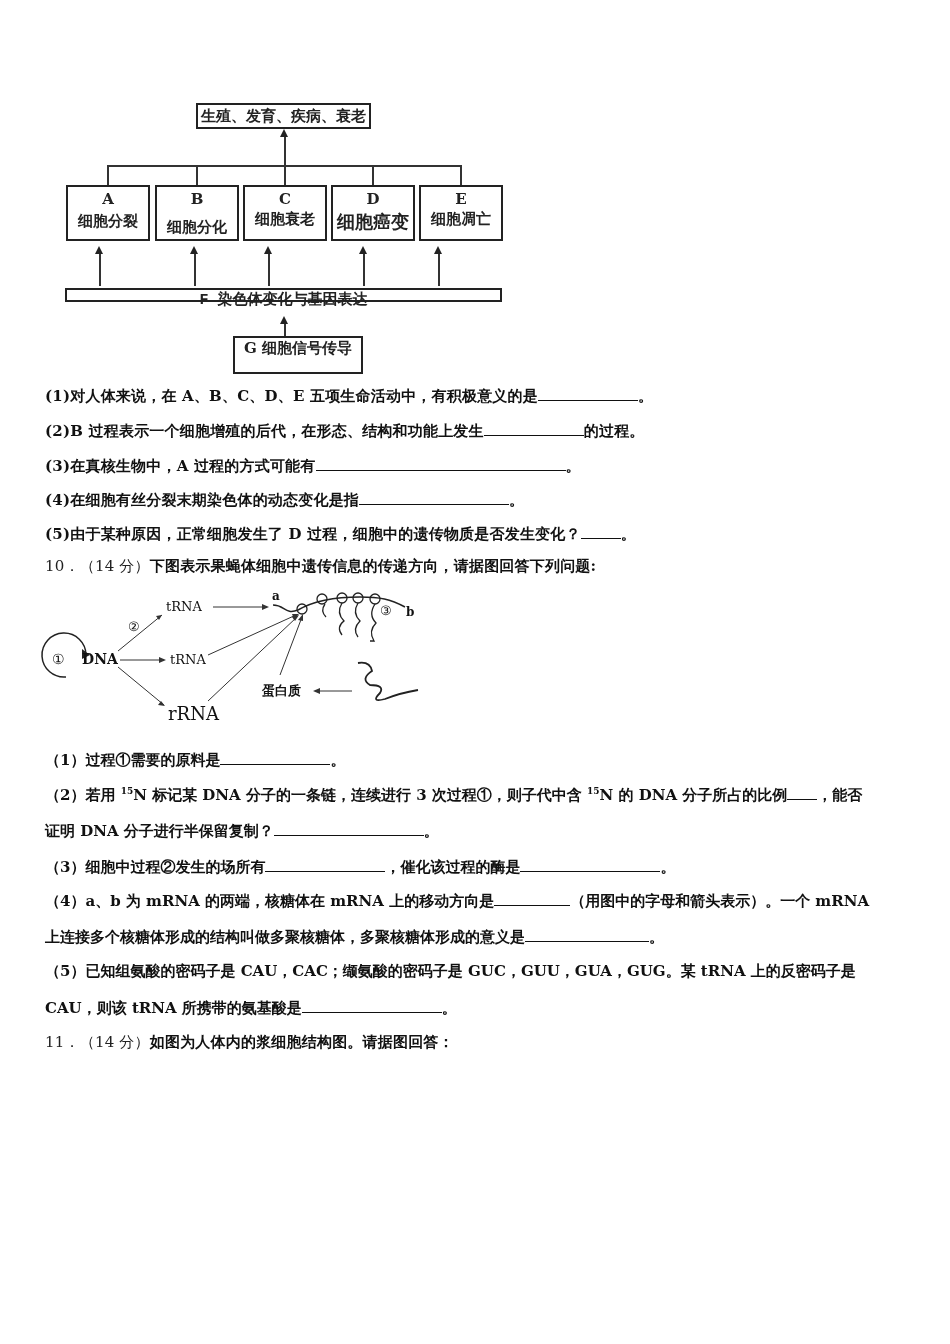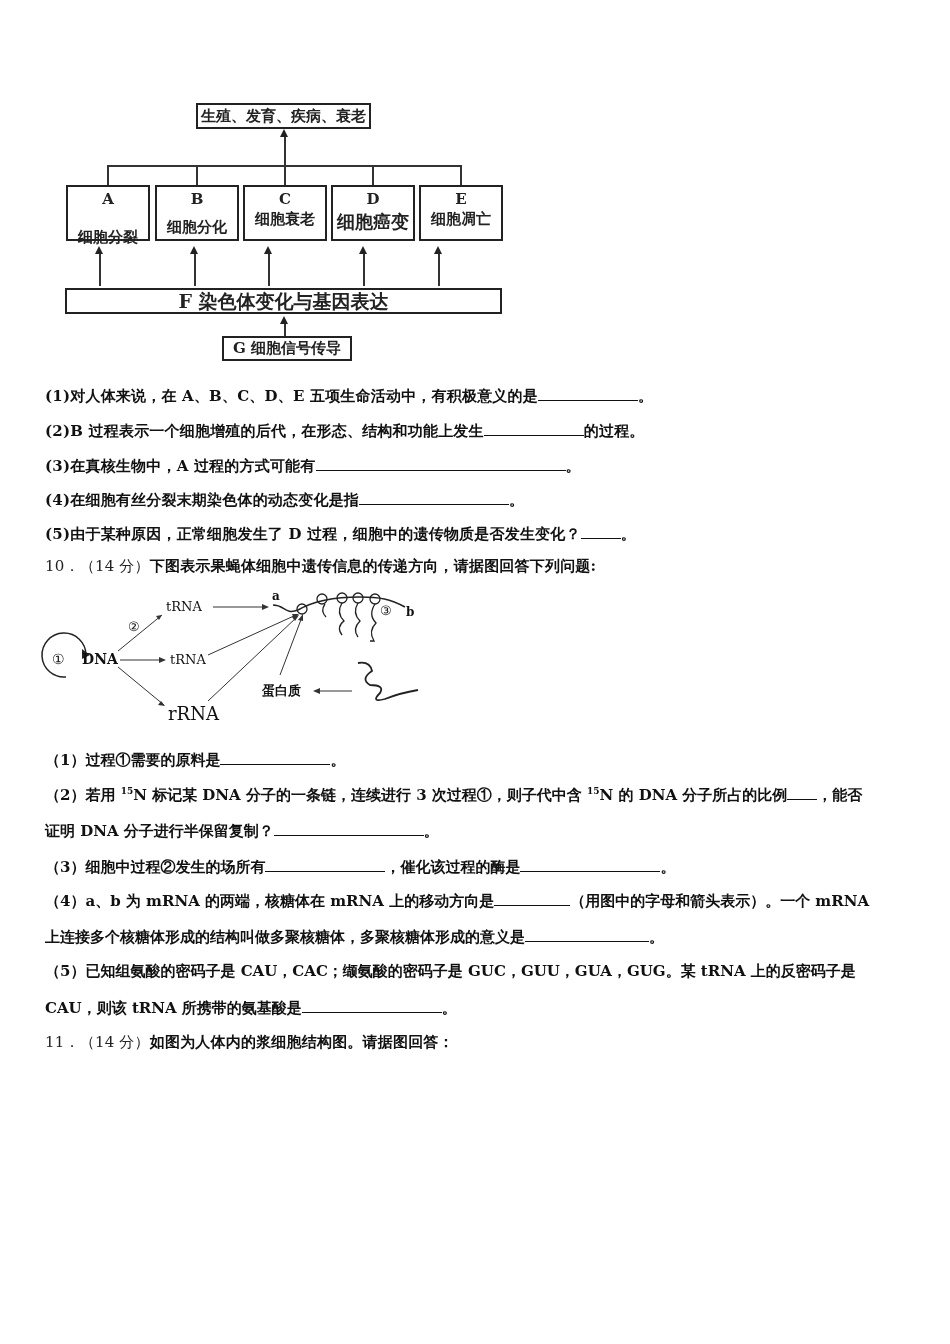--- a/index.html
+++ b/index.html
@@ -26,21 +26,21 @@
   <div class="arrowhead" style="left:280px;top:129px;"></div>
   <div class="hline" style="left:107px;top:165px;width:354px;"></div>
   <div class="vline" style="left:107px;top:165px;height:20px;"></div>
   <div class="vline" style="left:196px;top:165px;height:20px;"></div>
   <div class="vline" style="left:284px;top:165px;height:20px;"></div>
   <div class="vline" style="left:372px;top:165px;height:20px;"></div>
   <div class="vline" style="left:460px;top:165px;height:20px;"></div>
 
   <div class="box" style="left:66px;top:185px;width:84px;height:56px;">
     <div style="font-size:15px;margin-top:3px;">A</div>
-    <div style="font-size:15px;margin-top:20px;">细胞分裂</div>
+    <div style="font-size:15px;margin-top:4px;">细胞分裂</div>
   </div>
   <div class="box" style="left:155px;top:185px;width:84px;height:56px;">
     <div style="font-size:15px;margin-top:3px;">B</div>
     <div style="font-size:15px;margin-top:10px;">细胞分化</div>
   </div>
   <div class="box" style="left:243px;top:185px;width:84px;height:56px;">
     <div style="font-size:15px;margin-top:3px;">C</div>
     <div style="font-size:15px;margin-top:2px;">细胞衰老</div>
   </div>
   <div class="box" style="left:331px;top:185px;width:84px;height:56px;">
@@ -56,24 +56,24 @@
   <div class="arrowhead" style="left:95px;top:246px;"></div>
   <div class="vline" style="left:194px;top:252px;height:34px;"></div>
   <div class="arrowhead" style="left:190px;top:246px;"></div>
   <div class="vline" style="left:268px;top:252px;height:34px;"></div>
   <div class="arrowhead" style="left:264px;top:246px;"></div>
   <div class="vline" style="left:363px;top:252px;height:34px;"></div>
   <div class="arrowhead" style="left:359px;top:246px;"></div>
   <div class="vline" style="left:438px;top:252px;height:34px;"></div>
   <div class="arrowhead" style="left:434px;top:246px;"></div>
 
-  <div class="box" style="left:65px;top:288px;width:437px;height:26px;font-size:19px;line-height:22px;">F 染色体变化与基因表达</div>
+  <div class="box" style="left:65px;top:288px;width:437px;height:14px;font-size:15px;line-height:22px;font-family:Liberation Mono, monospace;">F 染色体变化与基因表达</div>
   <div class="vline" style="left:284px;top:322px;height:14px;"></div>
   <div class="arrowhead" style="left:280px;top:316px;"></div>
-  <div class="box" style="left:222px;top:336px;width:130px;height:25px;font-size:15px;line-height:21px;">G 细胞信号传导</div>
+  <div class="box" style="left:233px;top:336px;width:130px;height:38px;font-size:15px;line-height:21px;">G 细胞信号传导</div>
 </div>
 
 <div class="q" style="top:386px;">
   <span>(1)对人体来说，在 A、B、C、D、E 五项生命活动中，有积极意义的是</span><span class="blank" style="width:100px;"></span><span>。</span>
 </div>
 <div class="q" style="top:421px;">
   <span>(2)B 过程表示一个细胞增殖的后代，在形态、结构和功能上发生</span><span class="blank" style="width:100px;"></span><span>的过程。</span>
 </div>
 <div class="q" style="top:456px;">
   <span>(3)在真核生物中，A 过程的方式可能有</span><span class="blank" style="width:250px;"></span><span>。</span>

